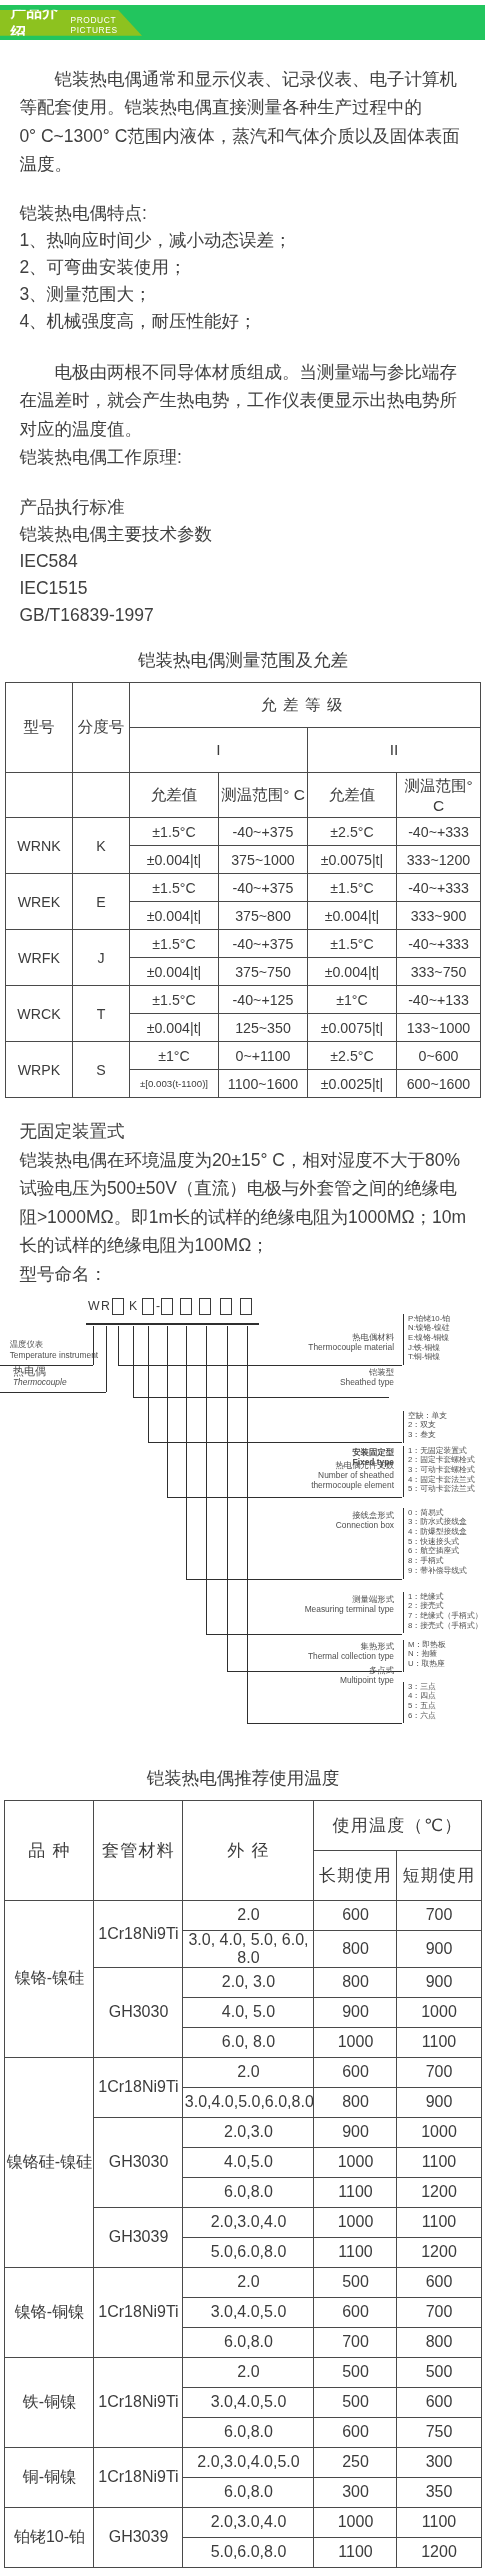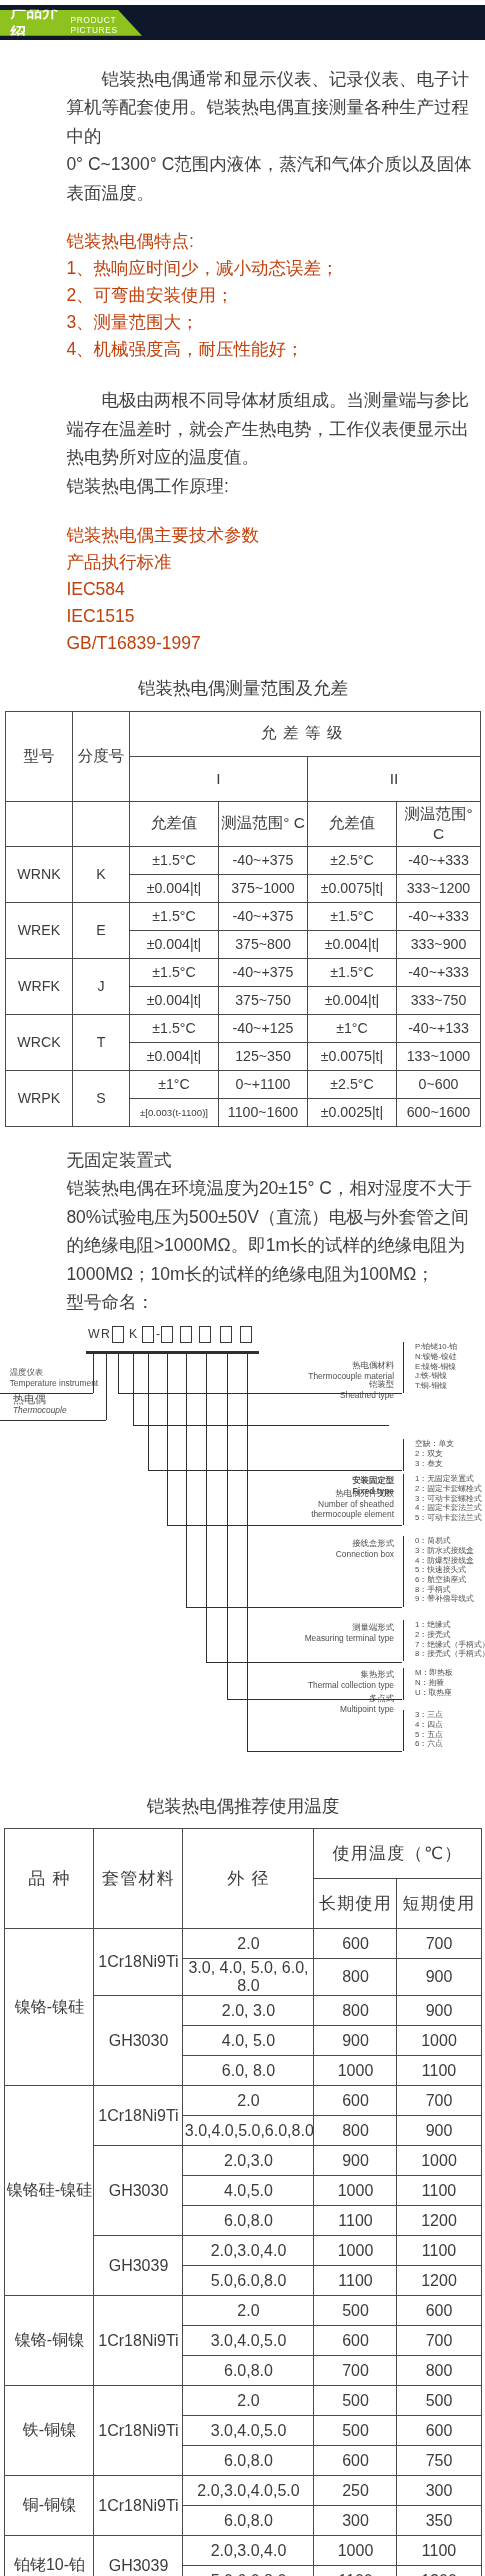--- a/index.html
+++ b/index.html
@@ -9,22 +9,22 @@
   .header-bar{position:relative;margin-top:5.2px;height:35px;background:#4c4c4c;}
   .header-green{position:absolute;left:0;top:4.5px;height:26px;width:150px;
     background:#8dc21f;display:flex;align-items:center;padding-left:10.4px;box-sizing:border-box;
     clip-path:polygon(0 0,118px 0,142px 100%,0 100%);}
   .h-cn{color:#ffffff;font-size:15.5px;font-weight:bold;letter-spacing:0.6px;}
   .h-en{color:#ffffff;font-size:8.4px;margin-left:6.5px;letter-spacing:0.6px;margin-top:5.2px;}
 
   
   .txt{margin:0 13px 0 19.4px;font-size:17.5px;line-height:28.5px;color:#404040;}
   .indent{text-indent:2em;}
-  .sec{margin-top:17px;padding-left:47px;}
-  .feature-line{margin:0 13px 0 19.4px;font-size:17.5px;line-height:27px;color:#c2410c;}
+  .sec{margin-top:17px;}
+  .feature-line{margin:0 13px 0 19.4px;font-size:17.5px;line-height:27px;color:#404040;}
   .caption{text-align:center;font-size:17.5px;color:#3c3c3c;margin-top:17px;line-height:28.5px;}
 
   
   table{border-collapse:collapse;margin:7.8px auto 0 auto;width:475px;table-layout:fixed;
     border:1.3px solid #4a4a4a;background:#ffffff;}
   th,td{border:0.6px solid #4a4a4a;text-align:center;vertical-align:middle;
     font-weight:normal;color:#3c3c3c;padding:0 1.3px;overflow:hidden;}
   #t1 th{font-size:15.5px;height:44px;}
   #t1 td{font-size:14.2px;height:27px;}
   #t1 td.small{font-size:9.7px;}
@@ -35,27 +35,27 @@
 
   
   .diagram{position:relative;height:453px;margin-top:5.2px;}
   .dg-line{position:absolute;background:#2f2f2f;}
   .dg-letter{position:absolute;font-size:12.3px;color:#3a3a3a;top:5.2px;}
   .dg-box{position:absolute;width:12.3px;height:17px;border:1.3px solid #3a3a3a;top:3.9px;box-sizing:border-box;}
   .dg-label{position:absolute;right:92px;text-align:right;color:#4f4f4f;line-height:10.4px;max-width:168px;}
   .dg-label .cn{font-size:8.4px;}
   .dg-label .en{font-size:8.4px;}
   .dg-label-left{position:absolute;text-align:left;color:#4f4f4f;line-height:11px;}
-  .dg-codes{position:absolute;left:403px;border-left:1.3px solid #2f2f2f;padding-left:11px;
+  .dg-codes{position:absolute;left:403px;border-left:1.3px solid #2f2f2f;padding-left:4px;
     font-size:7.8px;line-height:9.7px;color:#4f4f4f;white-space:nowrap;}
 </style>
 </head>
 <body>
 
-<div class="header-bar" style="background: #0f172a;">
+<div class="header-bar" style="background: #22c55e;">
   <div class="header-green" style="background: rgb(141, 194, 31);">
     <span class="h-cn">产品介绍</span>
     <span class="h-en">PRODUCT  PICTURES</span>
   </div>
 </div>
 
 <div class="sec" style="margin-top:24.6px;">
   <div class="txt indent">铠装热电偶通常和显示仪表、记录仪表、电子计算机等配套使用。铠装热电偶直接测量各种生产过程中的</div>
   <div class="txt">0° C~1300° C范围内液体，蒸汽和气体介质以及固体表面温度。</div>
 </div>
@@ -67,22 +67,22 @@
   <div class="feature-line">3、测量范围大；</div>
   <div class="feature-line">4、机械强度高，耐压性能好；</div>
 </div>
 
 <div class="sec" style="margin-top:23px;">
   <div class="txt indent">电极由两根不同导体材质组成。当测量端与参比端存在温差时，就会产生热电势，工作仪表便显示出热电势所对应的温度值。</div>
   <div class="txt">铠装热电偶工作原理:</div>
 </div>
 
 <div class="sec" style="margin-top:22px;">
+  <div class="feature-line">产品执行标准</div>
   <div class="feature-line">铠装热电偶主要技术参数</div>
-  <div class="feature-line">产品执行标准</div>
   <div class="feature-line">IEC584</div>
   <div class="feature-line">IEC1515</div>
   <div class="feature-line">GB/T16839-1997</div>
 </div>
 
 <div class="caption">铠装热电偶测量范围及允差</div>
 <div id="t1-holder">
     <table id="t1">
       <colgroup>
         <col style="width:67px">
@@ -229,21 +229,21 @@
       <div>N:镍铬-镍硅</div>
       <div>E:镍铬-铜镍</div>
       <div>J:铁-铜镍</div>
       <div>T:铜-铜镍</div>
     </div>
     <div class="dg-label" style="top:38px;">
       <div class="cn">热电偶材料</div>
       <div class="en" style="max-width:123px;margin-left:auto;">Thermocouple material</div>
     </div>
     <div class="dg-line" style="left:133px;top:103px;width:256px;height:1.3px;"></div>
-    <div class="dg-label" style="top:57px;text-align:right;">
+    <div class="dg-label" style="top:73px;text-align:right;">
       <div class="cn">铠装型</div>
       <div class="en" style="max-width:123px;margin-left:auto;">Sheathed type</div>
     </div>
     <div class="dg-line" style="left:148px;top:148px;width:254px;height:1.3px;"></div>
     <div class="dg-codes" style="top:117px;height:32px;">
       <div>空缺：单支</div>
       <div>2：双支</div>
       <div>3：叁支</div>
     </div>
     <div class="dg-label" style="top:118px;margin-top:48px;">

